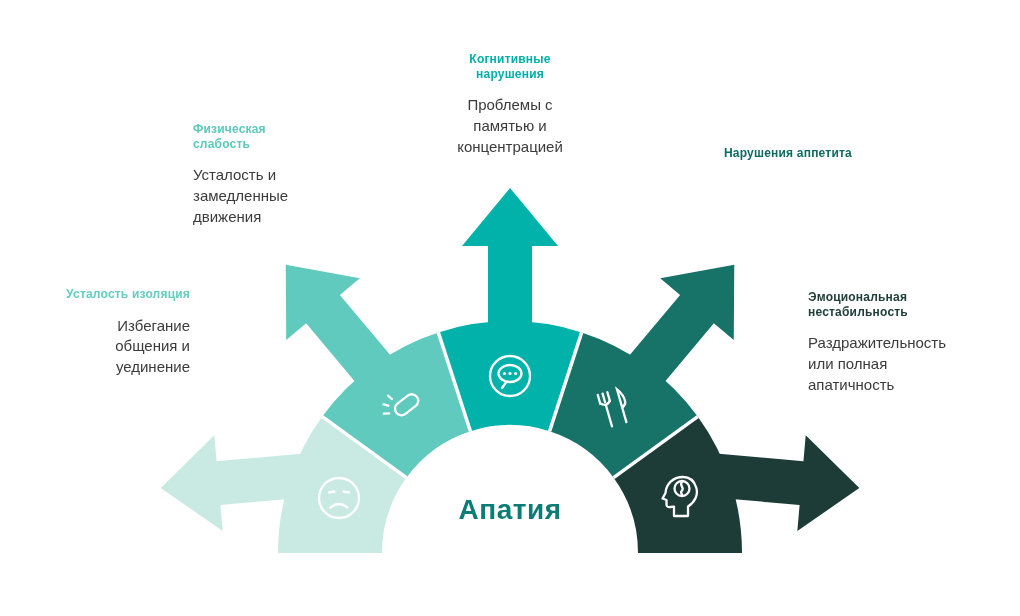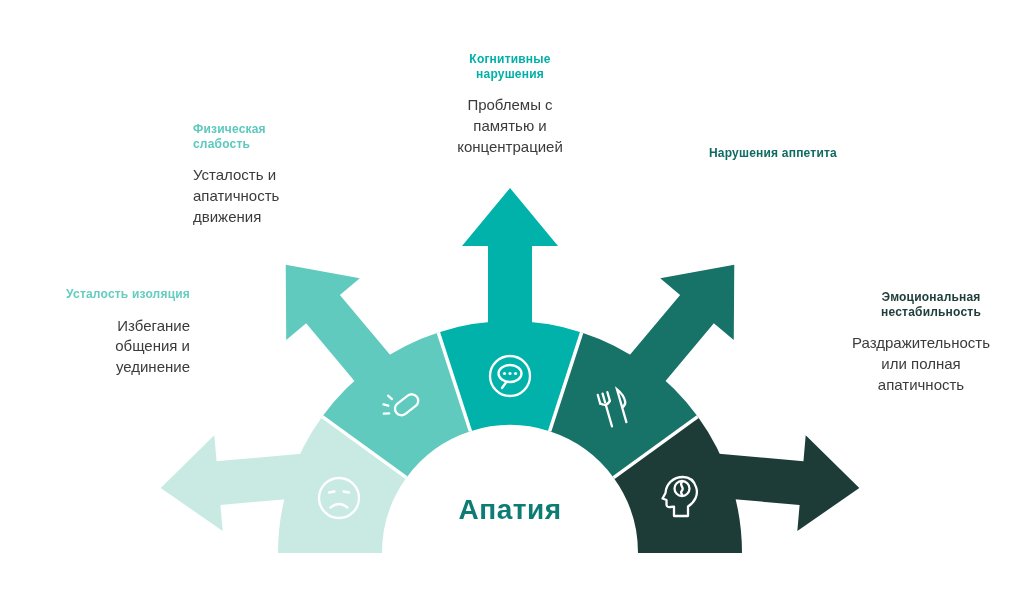--- a/index.html
+++ b/index.html
@@ -27,22 +27,22 @@
     margin: 14px 0 0 0;
     font-size: 15px;
     line-height: 1.38;
     color: #3b3b3b;
   }
 
   .block-social    { left: 65px;  top: 287px; width: 125px; text-align: right; }
   .block-physical  { left: 193px; top: 122px; width: 130px; text-align: left; }
   .block-cognitive { left: 435px; top: 52px;  width: 150px; text-align: center; }
   .block-cognitive .body { width: 120px; margin-left: auto; margin-right: auto; }
-  .block-appetite  { left: 709px; top: 146px; width: 135px; text-align: left; }
-  .block-emotional { left: 846px; top: 290px; width: 170px; text-align: center; }
+  .block-appetite  { left: 724px; top: 146px; width: 135px; text-align: left; }
+  .block-emotional { left: 808px; top: 290px; width: 170px; text-align: left; }
   .block-emotional .body { width: 150px; }
 
   .center-title {
     position: absolute;
     left: 410px;
     top: 494px;
     width: 200px;
     text-align: center;
     font-size: 28px;
     font-weight: 700;
@@ -116,21 +116,21 @@
     </g>
   </svg>
 
   <div class="label block-social">
     <h3 class="heading" style="color: rgb(101, 205, 192);">Усталость изоляция</h3>
     <p class="body">Избегание общения и уединение</p>
   </div>
 
   <div class="label block-physical">
     <h3 class="heading" style="color: rgb(92, 201, 188);">Физическая слабость</h3>
-    <p class="body">Усталость и апатичность движения</p>
+    <p class="body">Усталость и замедленные движения</p>
   </div>
 
   <div class="label block-cognitive">
     <h3 class="heading" style="color: rgb(0, 176, 168);">Когнитивные нарушения</h3>
     <p class="body">Проблемы с памятью и концентрацией</p>
   </div>
 
   <div class="label block-appetite">
     <h3 class="heading" style="color: rgb(15, 106, 97);">Нарушения аппетита</h3>
   </div>

